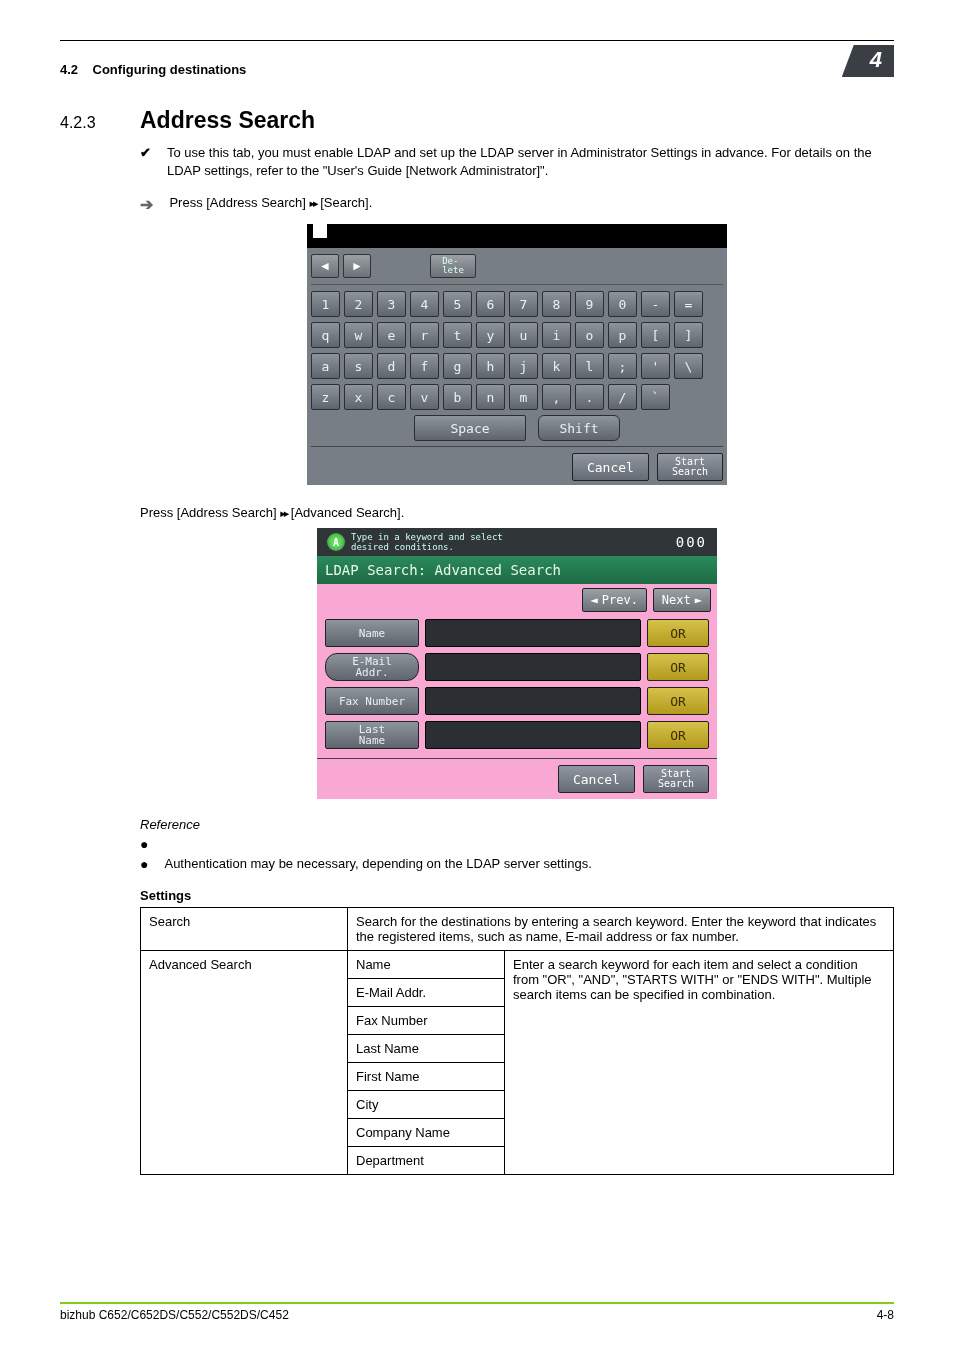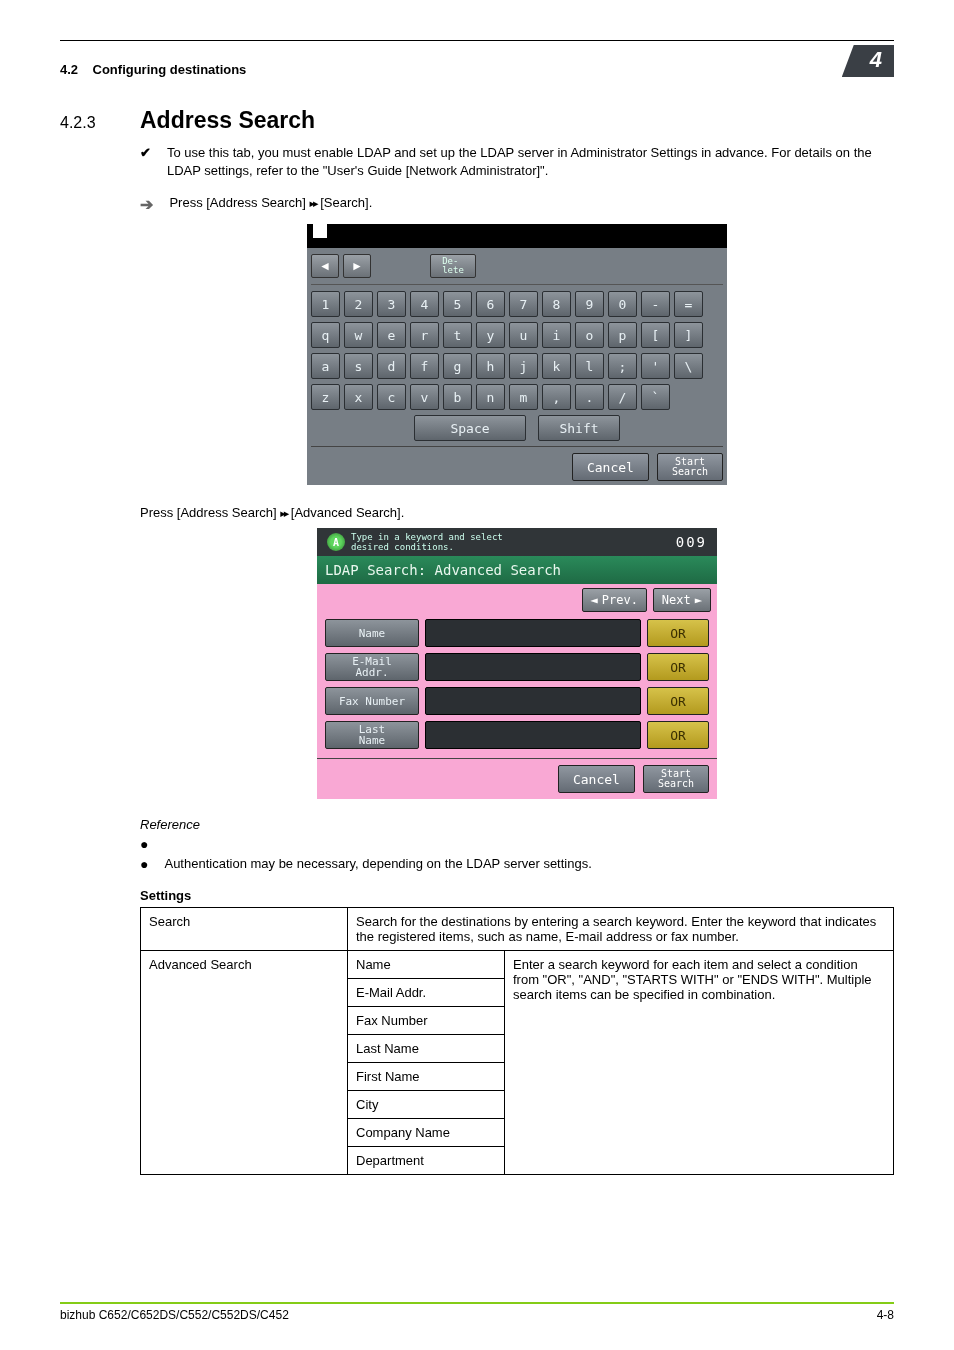--- a/index.html
+++ b/index.html
@@ -61,21 +61,21 @@
     border-radius:2px; color:#dfe; font-family:monospace; font-size:9px; line-height:1; text-align:left;
     display:flex; align-items:center; justify-content:center;margin-left:45px;
   }
   .key-row { display:flex; gap:4px; margin-bottom:5px; justify-content:flex-start; }
   .key {
     width:27px; height:24px; background:linear-gradient(#8d949b,#5e656c);
     border:1px solid #2b2f33; border-radius:2px; color:#e8f0f4;
     font-family:monospace; font-size:13px; display:flex; align-items:center; justify-content:center;
   }
   .key-space { width:110px; height:24px; }
-  .key-shift { width:80px; height:24px; }
+  .key-shift { width:80px; height:24px;border-radius:6px; }
   .kb-footer { border-top:1px solid #444; margin-top:4px; padding-top:6px; display:flex; justify-content:flex-end; gap:8px; }
   .kb-action {
     height:26px; padding:0 14px; border:1px solid #222; border-radius:2px;
     background:linear-gradient(#9097a0,#646b74); color:#fff; font-family:monospace; font-size:13px;
     display:flex; align-items:center; justify-content:center;
   }
   .kb-action.start { font-size:10px; line-height:1; text-align:center; }
 
   
   .adv-wrap { width:400px; margin:8px auto 18px auto; }
@@ -245,41 +245,41 @@
     <span>Press [Address Search] </span><span class="dbl">▸▸</span><span> [Advanced Search].</span>
   </div>
 
   <div class="adv-wrap">
     <div class="adv-top">
       <div class="adv-top-left">
         <div class="adv-top-icon">A</div>
         <div style="white-space:pre;">Type in a keyword and select
 desired conditions.</div>
       </div>
-      <div class="adv-top-count">009</div>
+      <div class="adv-top-count">000</div>
     </div>
     <div class="adv-body">
       <div class="adv-title">LDAP Search: Advanced Search</div>
       <div class="adv-nav">
         <div class="adv-nav-btn">
             <span>◄</span>
             <span>Prev.</span>
           </div>
         <div class="adv-nav-btn">
             <span>Next</span>
             <span>►</span>
           </div>
       </div>
       <div class="adv-row">
         <div class="adv-label" style="white-space:pre;">Name</div>
         <div class="adv-field"></div>
         <div class="adv-or">OR</div>
       </div>
       <div class="adv-row">
-        <div class="adv-label" style="white-space:pre;">E-Mail
+        <div class="adv-label" style="white-space:pre;border-radius:12px;">E-Mail
 Addr.</div>
         <div class="adv-field"></div>
         <div class="adv-or">OR</div>
       </div>
       <div class="adv-row">
         <div class="adv-label" style="white-space:pre;">Fax Number</div>
         <div class="adv-field"></div>
         <div class="adv-or">OR</div>
       </div>
       <div class="adv-row">

